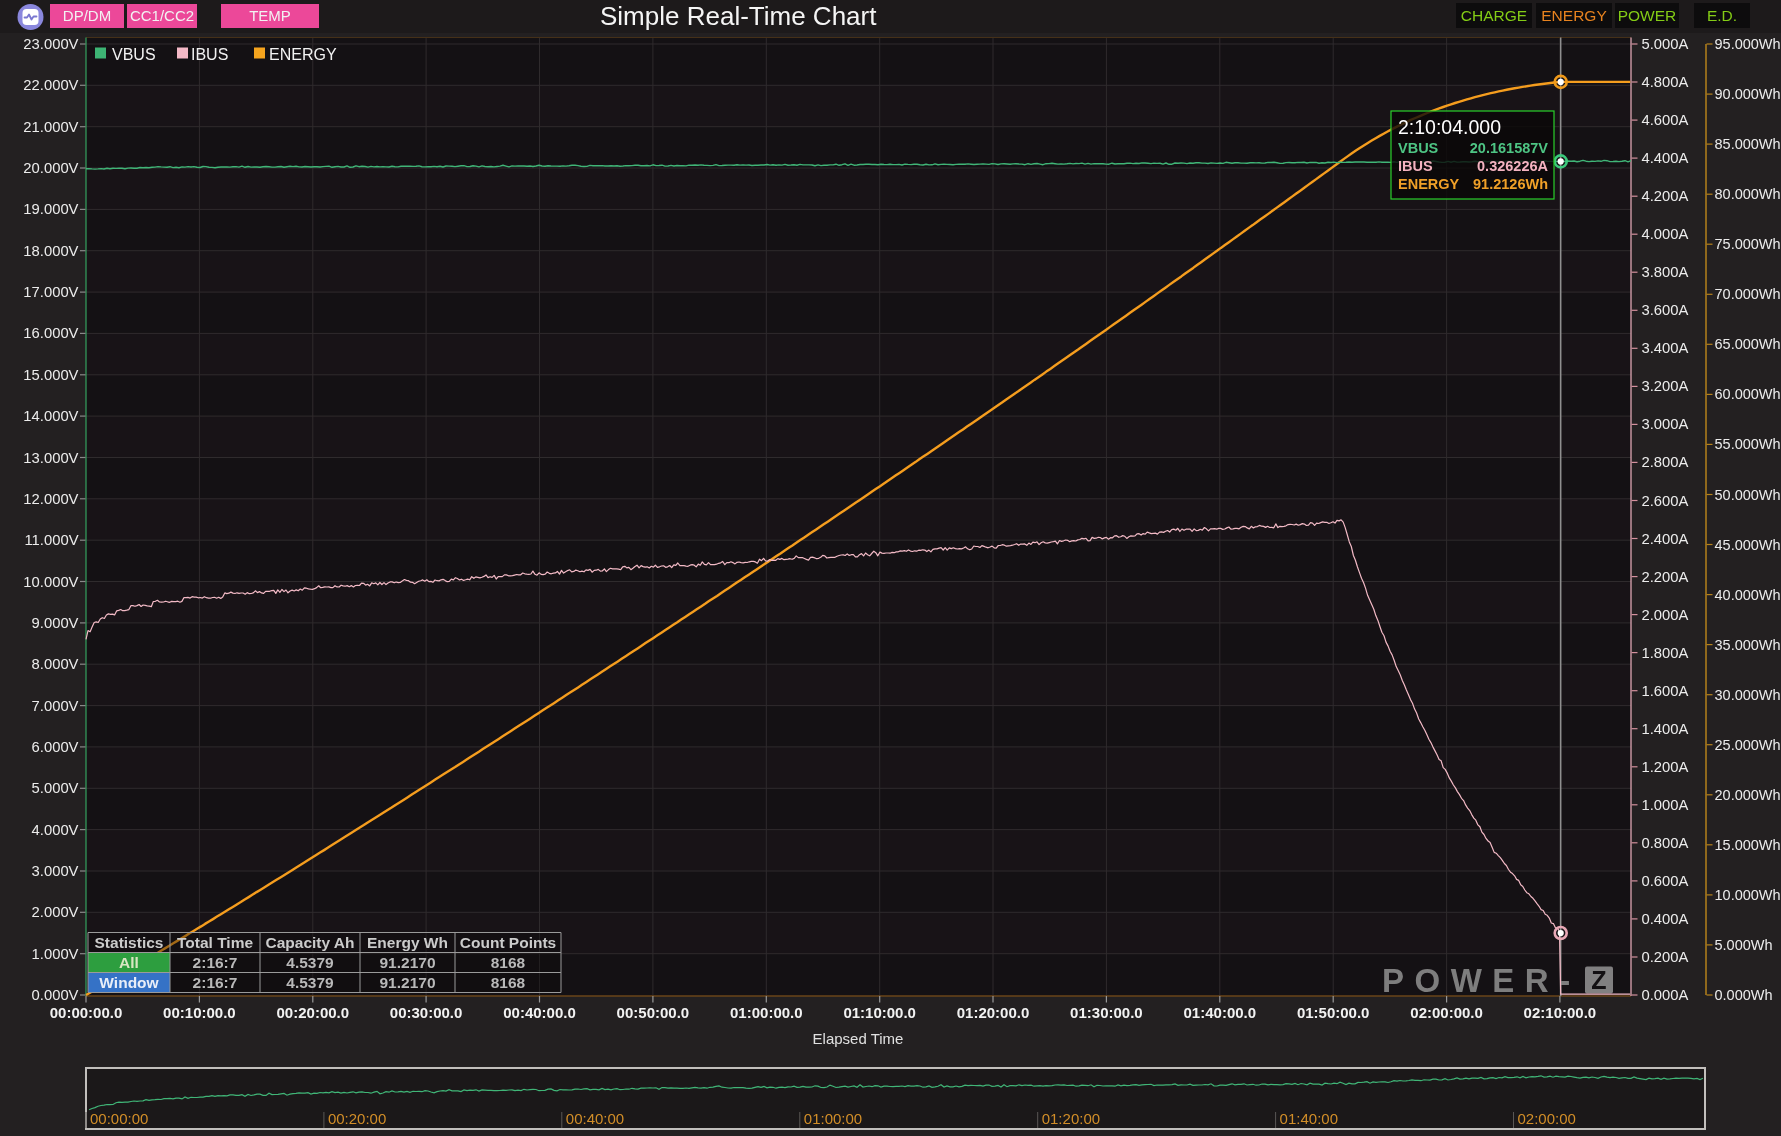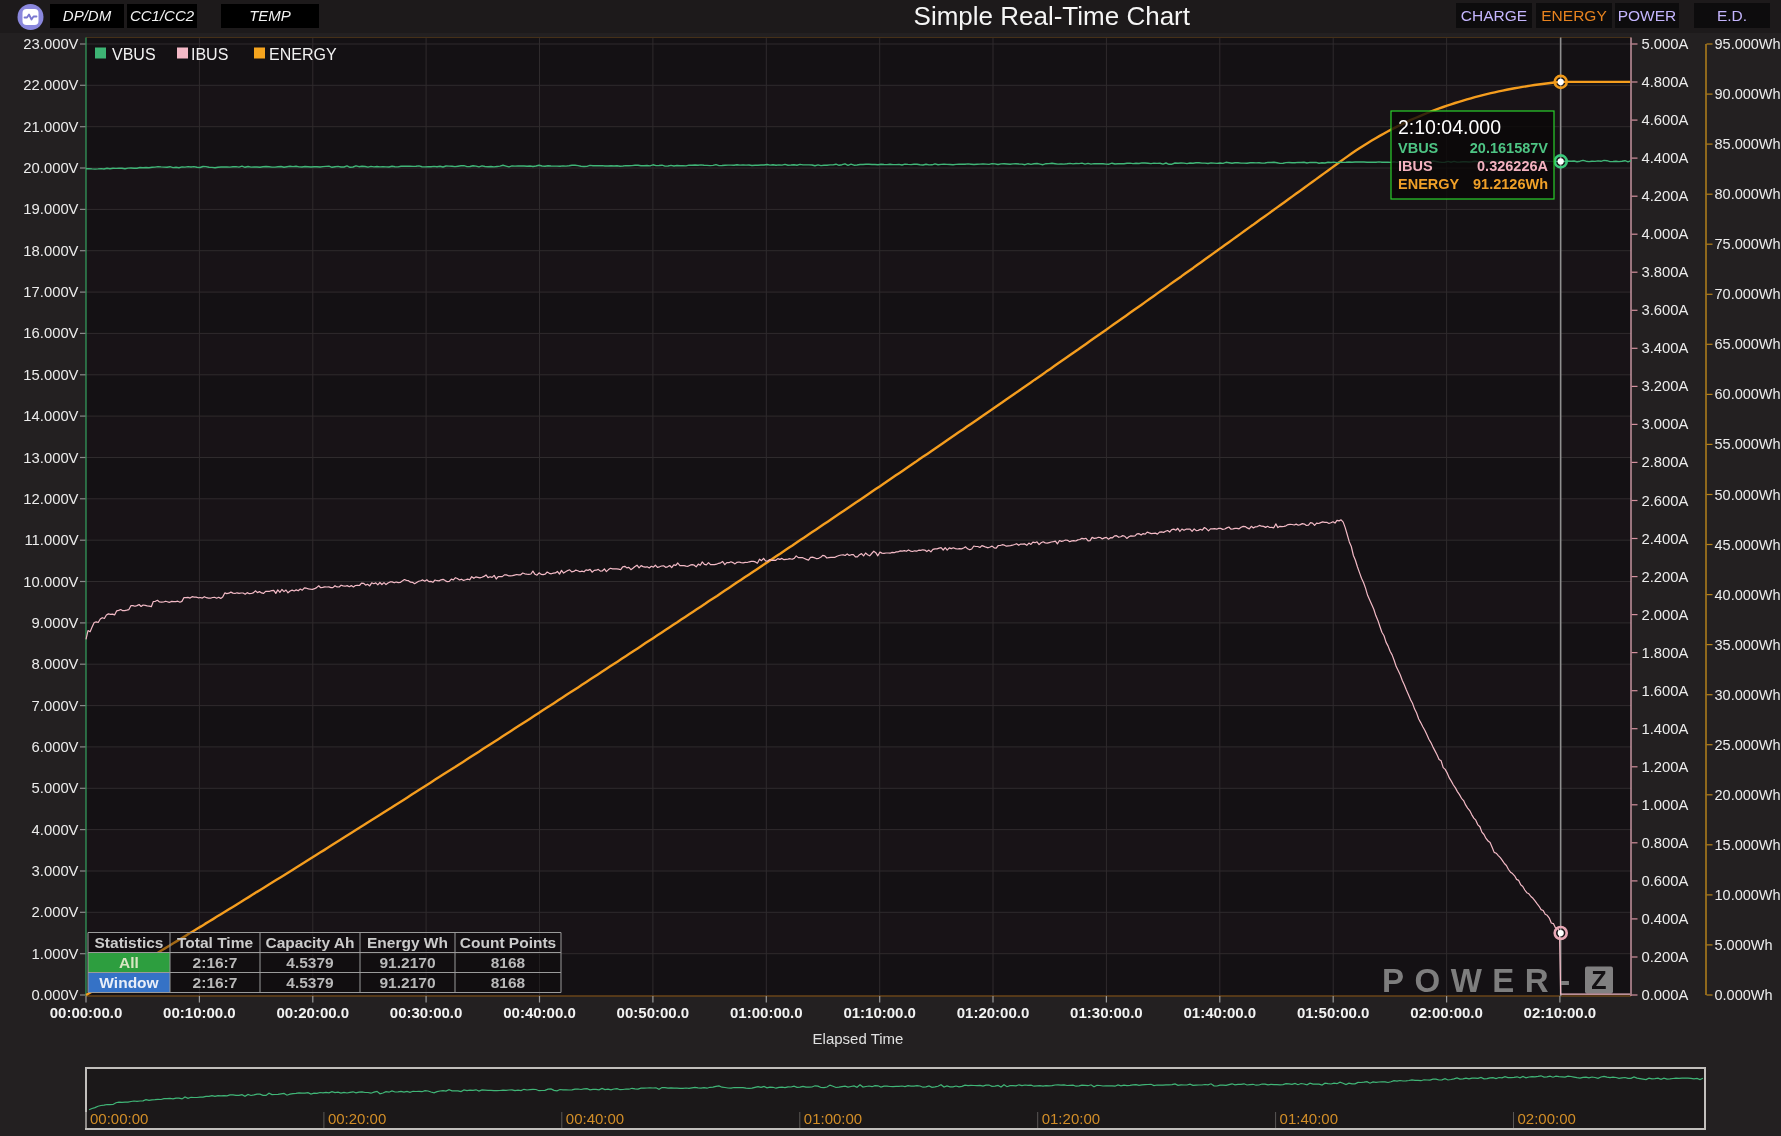--- a/index.html
+++ b/index.html
@@ -1,39 +1,39 @@
 <!DOCTYPE html>
 <html><head><meta charset="utf-8"><style>
 * { margin:0; padding:0; box-sizing:border-box; }
 html,body { width:1781px; height:1136px; background:#232021; overflow:hidden;
   font-family:"Liberation Sans", sans-serif; }
 #toolbar { position:absolute; left:0; top:0; width:1781px; height:33px; background:#1d1a1b; }
-.tab { position:absolute; top:4px; height:24px; background:#000000; color:#f2f2f2;
-  font-size:15px; text-align:center; line-height:24px;font-style:italic; }
-.btn { position:absolute; top:3px; height:25px; background:#0d0c0d; color:#c4b5fd;
+.tab { position:absolute; top:4px; height:24px; background:#ec4899; color:#f2f2f2;
+  font-size:15px; text-align:center; line-height:24px; }
+.btn { position:absolute; top:3px; height:25px; background:#0d0c0d; color:#84cc16;
   font-size:15.5px; text-align:center; line-height:25px; }
-#title { position:absolute; top:0; left:600px; width:590px; text-align:right;
+#title { position:absolute; top:0; left:600px; width:590px; text-align:left;
   font-size:26px; line-height:32px; color:#f5f5f5; }
 svg { position:absolute; left:0; top:0; }
 </style></head>
 <body>
 <div id="toolbar">
   <svg width="36" height="33" style="left:14px;top:2px">
     <circle cx="16.5" cy="15" r="13" fill="#8a87dd"></circle>
     <rect x="8.5" y="7" width="16" height="16" rx="4" fill="#ffffff"></rect>
     <path d="M10.5,15.5 L13,15.5 L15,12.5 L17.5,17.5 L19.5,14.5 L22.5,14.5" fill="none" stroke="#7a77d0" stroke-width="1.8" stroke-linecap="round" stroke-linejoin="round"></path>
   </svg>
   <div class="tab" style="left:50px;width:74px">DP/DM</div>
   <div class="tab" style="left:127px;width:70px">CC1/CC2</div>
   <div class="tab" style="left:221px;width:98px">TEMP</div>
   <div id="title">Simple Real-Time Chart</div>
   <div class="btn" style="left:1456px;width:76px">CHARGE</div>
   <div class="btn" style="left:1536px;width:76px;color:#e8831f">ENERGY</div>
   <div class="btn" style="left:1615px;width:64px">POWER</div>
-  <div class="btn" style="left:1694px;width:76px">E.D.</div>
+  <div class="btn" style="left:1694px;width:56px">E.D.</div>
 </div>
 <svg width="1781" height="1136" viewBox="0 0 1781 1136">
 <rect x="86.0" y="37.5" width="1545.0" height="958.5" fill="#141114"></rect>
 <rect x="86.0" y="912.3" width="1545.0" height="41.3" fill="#181317"></rect>
 <rect x="86.0" y="829.6" width="1545.0" height="41.3" fill="#181317"></rect>
 <rect x="86.0" y="746.9" width="1545.0" height="41.3" fill="#181317"></rect>
 <rect x="86.0" y="664.2" width="1545.0" height="41.3" fill="#181317"></rect>
 <rect x="86.0" y="581.5" width="1545.0" height="41.3" fill="#181317"></rect>
 <rect x="86.0" y="498.8" width="1545.0" height="41.3" fill="#181317"></rect>
 <rect x="86.0" y="416.1" width="1545.0" height="41.3" fill="#181317"></rect>

